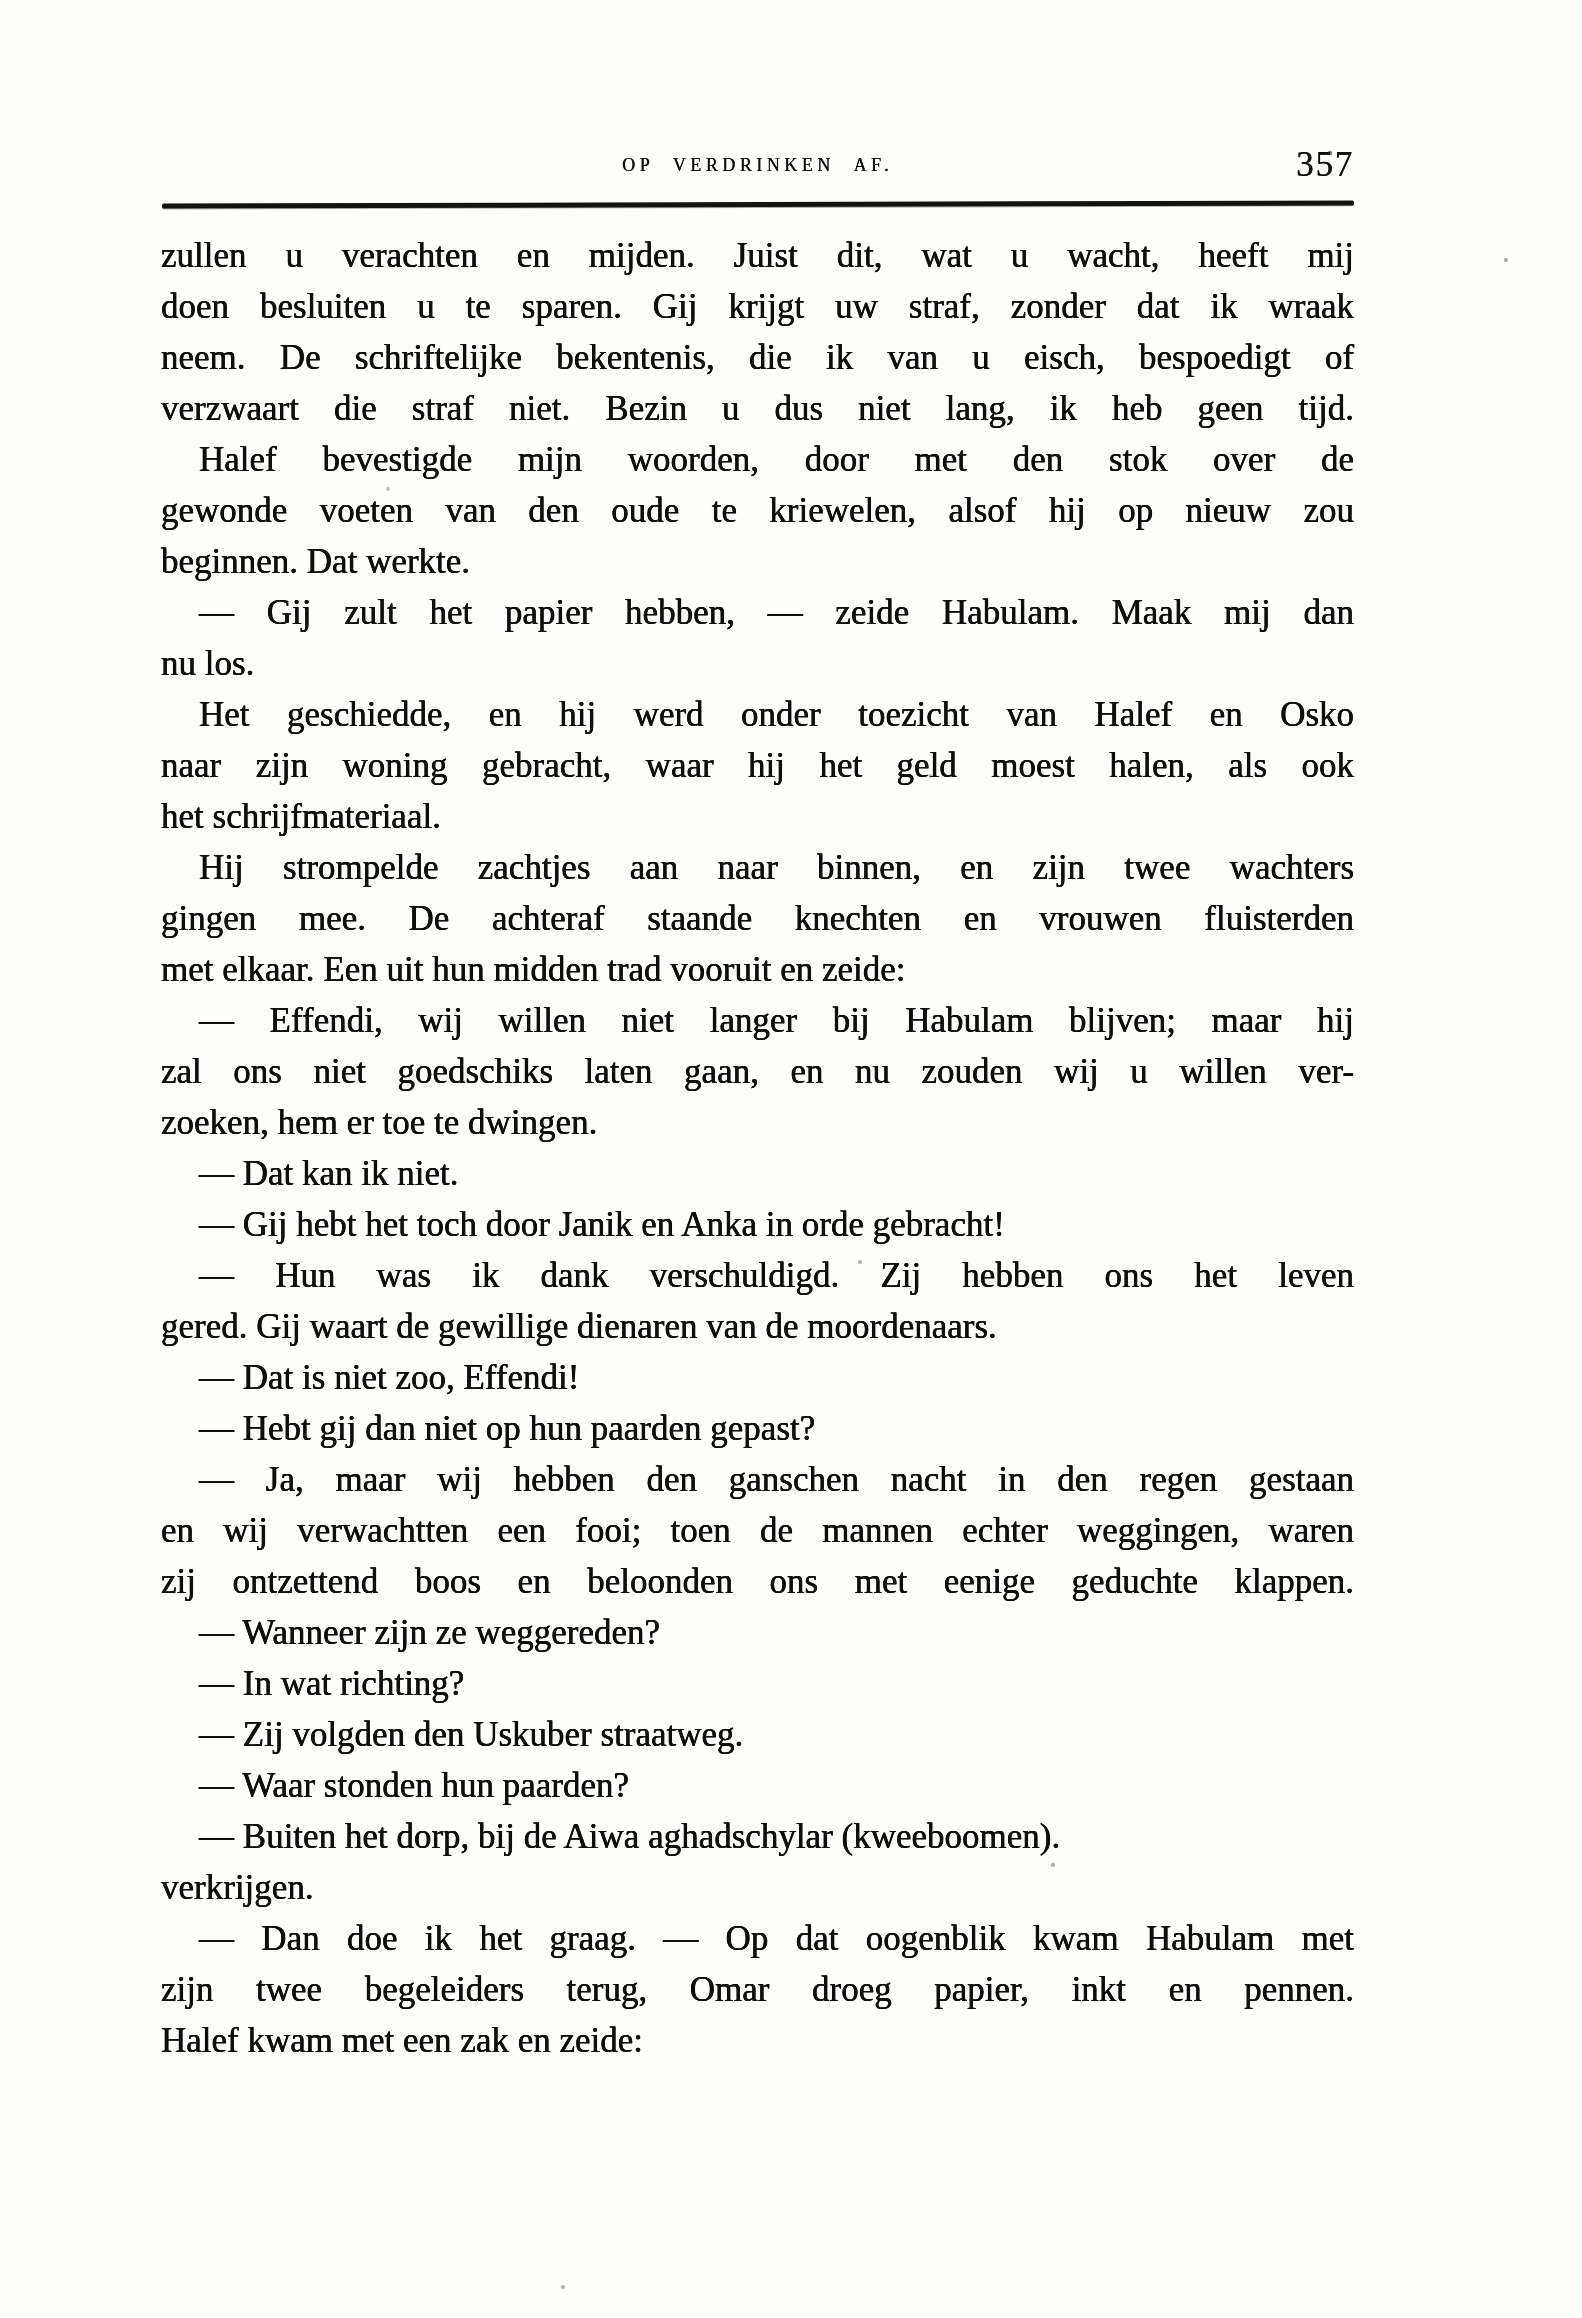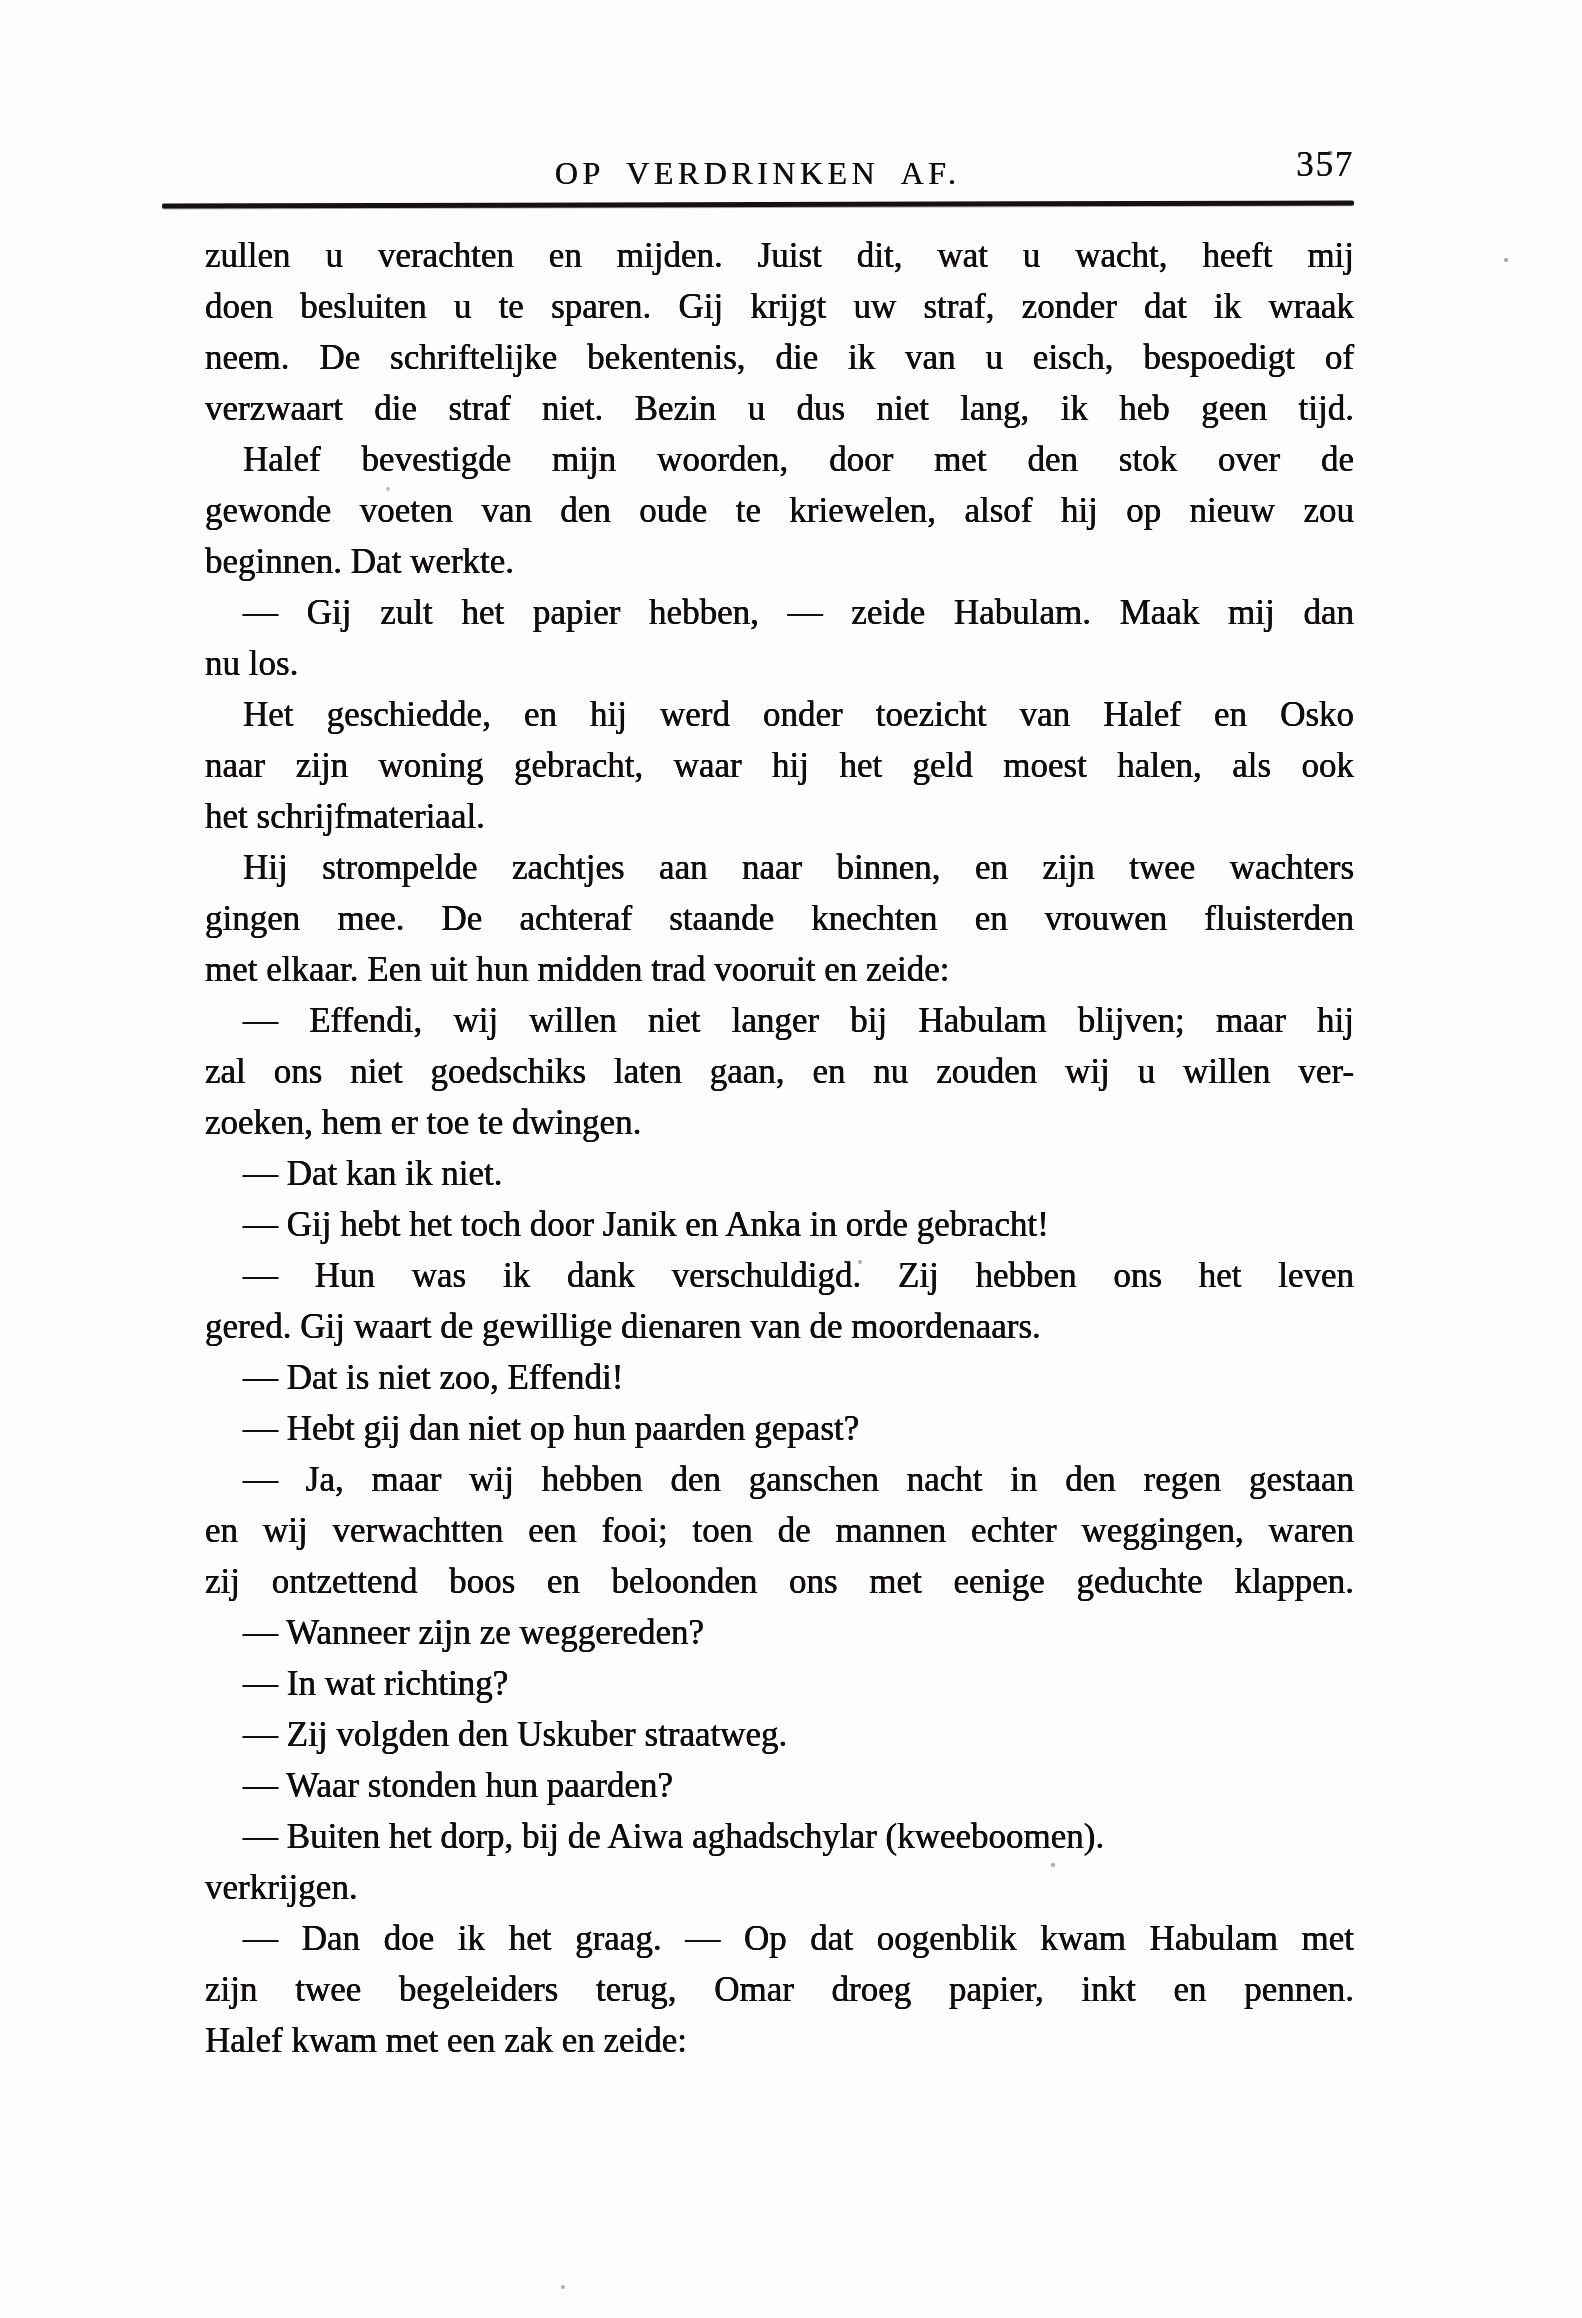--- a/index.html
+++ b/index.html
@@ -16,21 +16,21 @@
     font-family: "Liberation Serif", "DejaVu Serif", serif;
     overflow: hidden;
   }
   
   .running-head {
     position: absolute;
     top: 155px;
     left: 161px;
     width: 1193px;
     text-align: center;
-    font-size: 32px;
+    font-size: 18px;
     letter-spacing: 4.5px;
     word-spacing: 10.7px;
     white-space: nowrap;
     text-shadow: 0.4px 0 0 currentColor;
   }
   .page-number {
     position: absolute;
     top: 145px;
     right: 229px;
     font-size: 35px;
@@ -54,21 +54,20 @@
     left: 161px;
     top: 230px;
     width: 1193px;
     font-size: 35px;
     line-height: 51px;
     text-shadow: 0.3px 0 0 currentColor, -0.2px 0 0 currentColor;
   }
   .line {
     height: 51px;
     overflow: visible;
-    margin-left: 44px;
   }
   .line.just {
     text-align: justify;
     text-align-last: justify;
     text-justify: inter-word;
   }
   .line.indent {
     padding-left: 38px;
   }
   

